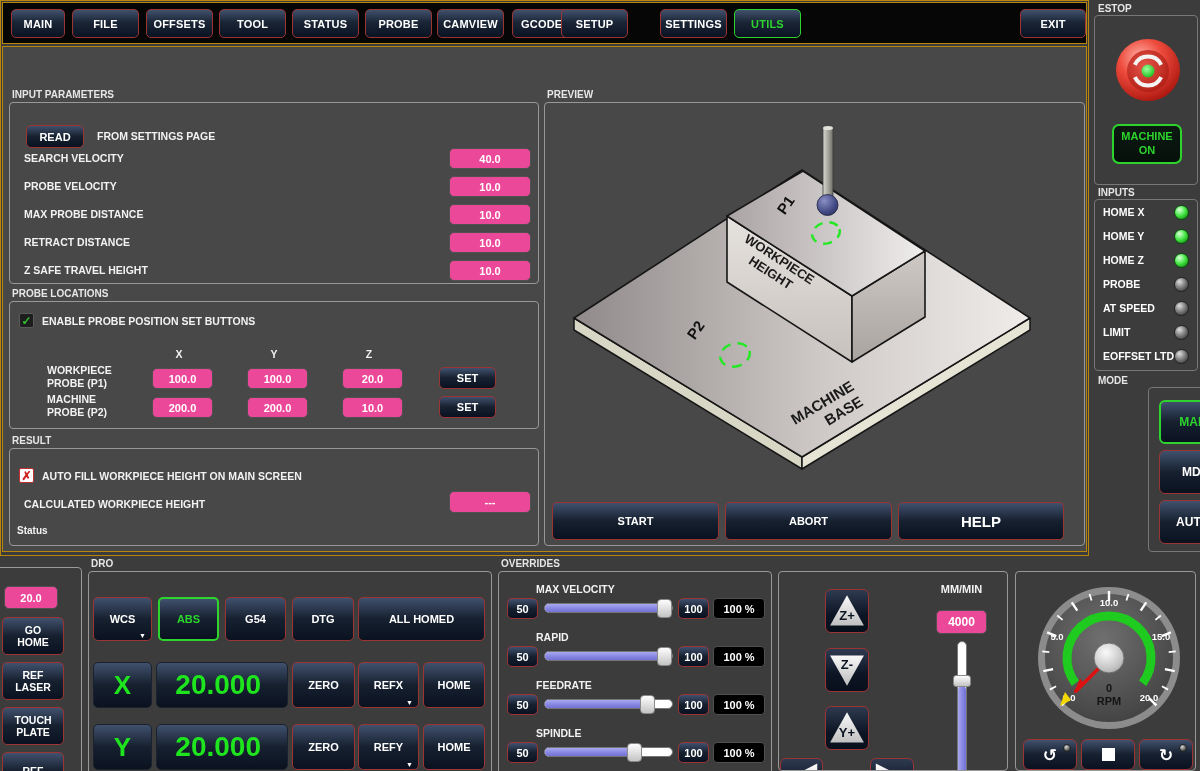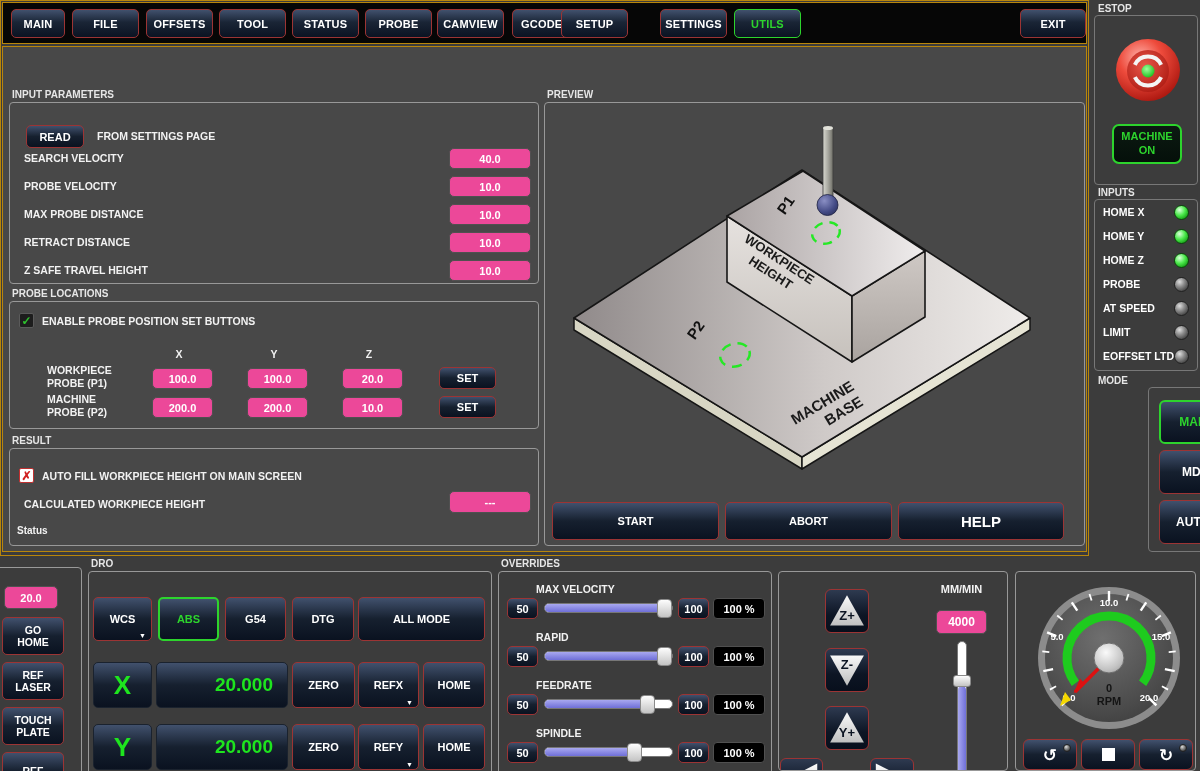--- a/index.html
+++ b/index.html
@@ -53,21 +53,21 @@
     background:linear-gradient(180deg,#fdfdfd,#c4c4c4); border:1px solid #8a8a8a; }
   .jogbtn { position:absolute; width:44px; height:44px; border-radius:6px;
     background:linear-gradient(180deg,#2e3a50 0%,#0d1524 60%,#080f1c 100%); border:1px solid #9c3434; }
   .jogbtn .tri { position:absolute; left:3px; top:3px; right:3px; bottom:3px;
     background:linear-gradient(180deg,#ffffff,#b9b9b9); }
   .tri.up   { clip-path:polygon(50% 6%, 97% 90%, 3% 90%); }
   .tri.down { clip-path:polygon(3% 10%, 97% 10%, 50% 94%); }
   .tri.left { clip-path:polygon(95% 4%, 95% 96%, 4% 50%); }
   .tri.right{ clip-path:polygon(5% 4%, 5% 96%, 96% 50%); }
   .jogbtn .jlab { position:absolute; width:100%; text-align:center; color:#0c1422; font-size:13px; font-weight:900; }
-  .axis-val { color:#1ee51e; font-size:19px; font-weight:700; justify-content:flex-end; padding-right:14px; }
+  .axis-val { color:#1ee51e; font-size:28px; font-weight:700; justify-content:flex-end; padding-right:26px; }
   .dd { position:absolute; right:5px; bottom:1px; font-size:7px; color:#fff; }
   .pct { position:absolute; background:#000; border:1px solid #505050; border-radius:4px; color:#fff;
     font-size:11px; font-weight:700; display:flex; align-items:center; justify-content:center; }
   .spbtn { position:absolute; width:54px; height:31px; background:linear-gradient(180deg,#41516d 0%,#16202f 50%,#0a1220 100%);
     border:1px solid #9c3434; border-radius:6px; color:#fff; display:flex; align-items:center; justify-content:center;
     font-family:"DejaVu Sans", sans-serif; font-size:17px; font-weight:700; }
   .spbtn .sled { position:absolute; top:4px; right:5px; width:8px; height:8px; }
   .stop-sq { width:13px; height:13px; background:#fff; }
 </style>
 </head>
@@ -318,21 +318,21 @@
 
   <div class="group" style="left:88px;top:571px;width:404px;height:220px;">
     <span class="gtitle">DRO</span>
     <div class="btn" style="left:4px;top:25px;width:59px;height:44px;">
       <span>WCS</span>
         <span class="dd">▼</span>
     </div>
     <div class="btn greensel" style="left:69px;top:25px;width:61px;height:44px;">ABS</div>
     <div class="btn" style="left:136px;top:25px;width:61px;height:44px;">G54</div>
     <div class="btn" style="left:203px;top:25px;width:62px;height:44px;">DTG</div>
-    <div class="btn" style="left:269px;top:25px;width:127px;height:44px;">ALL MODE</div>
+    <div class="btn" style="left:269px;top:25px;width:127px;height:44px;">ALL HOMED</div>
 
     <div class="btn noborder" style="left:4px;top:90px;width:59px;height:46px;color:#1ee51e;font-size:26px;">X</div>
     <div class="btn noborder axis-val" style="left:67px;top:90px;width:132px;height:46px;">20.000</div>
     <div class="btn" style="left:203px;top:90px;width:63px;height:46px;">ZERO</div>
     <div class="btn" style="left:269px;top:90px;width:61px;height:46px;">
       <span>REFX</span>
         <span class="dd">▼</span>
     </div>
     <div class="btn" style="left:334px;top:90px;width:62px;height:46px;">HOME</div>
 

